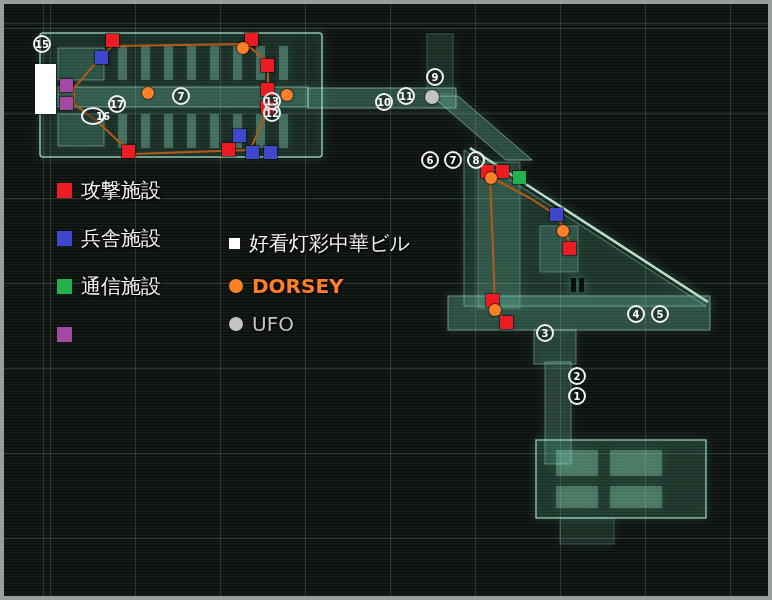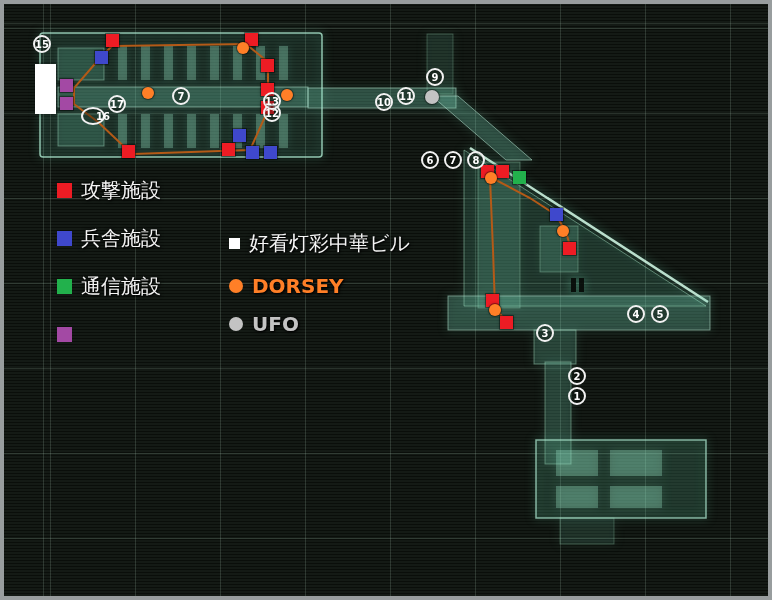--- a/index.html
+++ b/index.html
@@ -186,19 +186,19 @@
     <div class="lrow" style="left:229px;top:230px">
       <span class="swatch sqsm" style="background: rgb(255, 255, 255);"></span>
       <span class="llabel">好看灯彩中華ビル</span>
     </div>
     <div class="lrow" style="left:229px;top:272px">
       <span class="swatch ci" style="background: rgb(255, 127, 39);"></span>
       <span class="llabel bold" style="color: rgb(255, 127, 39);">DORSEY</span>
     </div>
     <div class="lrow" style="left:229px;top:310px">
       <span class="swatch ci" style="background: rgb(195, 195, 195);"></span>
-      <span class="llabel" style="color: rgb(195, 195, 195); font-weight: bold;">UFO</span>
+      <span class="llabel" style="color: rgb(195, 195, 195);">UFO</span>
     </div>
   </div>
 
 
   <div class="frame"></div>
 </div>
 
 </body></html>

